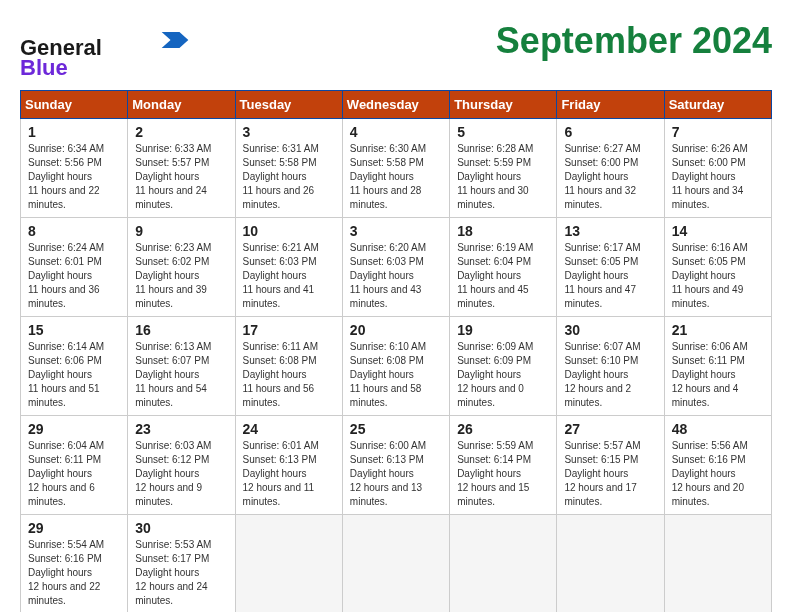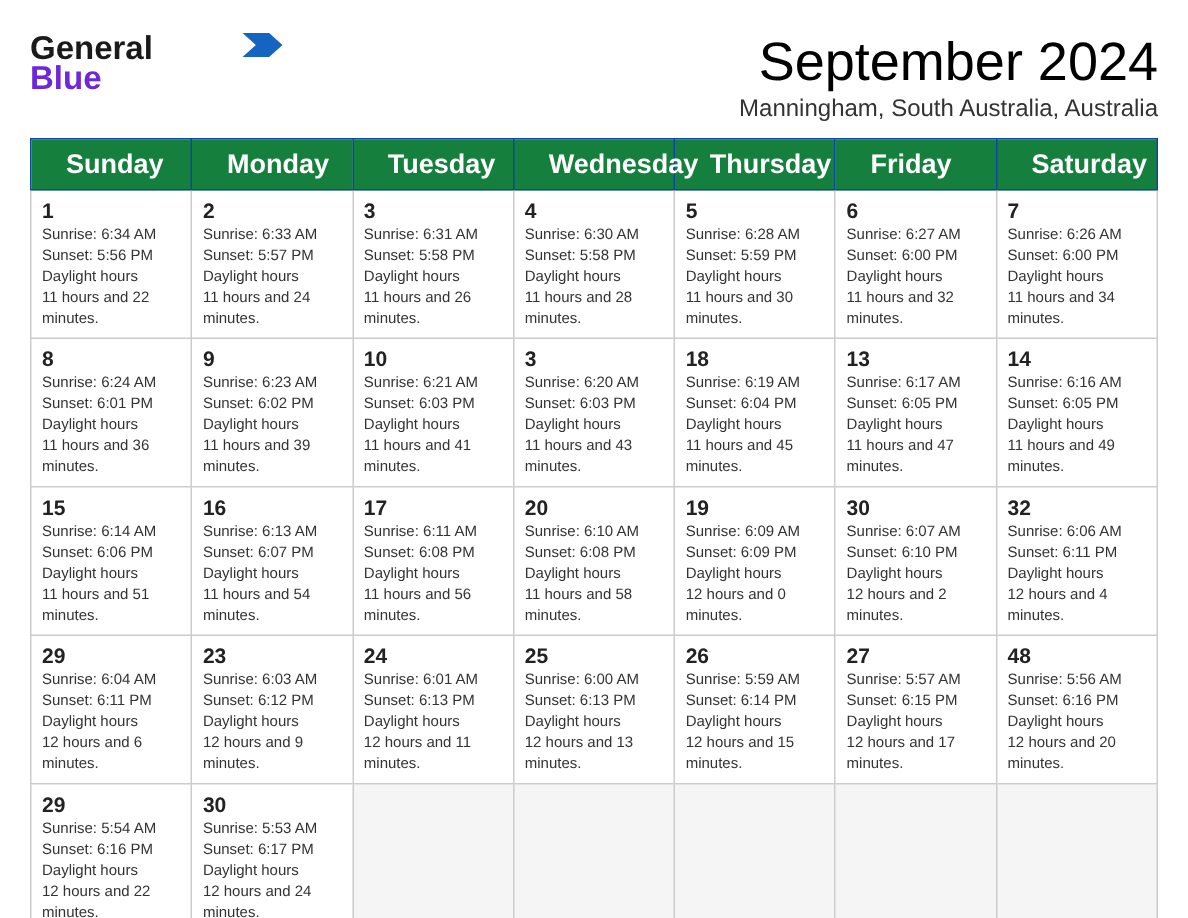--- a/index.html
+++ b/index.html
@@ -31,39 +31,39 @@
       width: 30px;
       height: 16px;
       margin-left: 58px;
       margin-top: -4px;
     }
     .title-area {
       text-align: right;
     }
     .calendar-title {
       font-size: 36px;
-      font-weight: normal;
-      color: #000000;
+      font-weight: bold;
+      color: #15803d;
     }
     .calendar-subtitle {
       font-size: 16px;
       color: #333;
       margin-top: 2px;
     }
     .calendar-table {
       width: 100%;
       border-collapse: collapse;
       table-layout: fixed;
     }
     .calendar-table th {
-      background-color: #15803d;
+      background-color: #c2410c;
       color: #fff;
       text-align: left;
-      padding: 6px 23px;
-      font-size: 18px;
+      padding: 6px 4px;
+      font-size: 13px;
       font-weight: bold;
       border: 1px solid #0d47a1;
     }
     .calendar-table td {
       border: 1px solid #ccc;
       vertical-align: top;
       padding: 5px 7px;
       font-size: 10.5px;
       color: #222;
       background: #fff;
@@ -82,33 +82,32 @@
       font-size: 10px;
       line-height: 1.4;
       color: #333;
     }
   </style>
 </head>
 <body>
 
 <div class="header-area">
   <div class="logo">
-    <div style="display:flex; align-items:center;">
+    <div style="display:flex; align-items:flex-start;margin-top:16px;">
       <span class="logo-text">
         <span style="color:#1a1a1a;">General</span>
       </span>
       <svg class="logo-arrow" width="30" height="18" viewBox="0 0 30 18">
         <polygon points="0,0 20,0 30,9 20,18 0,18 10,9" fill="#1565c0"></polygon>
       </svg>
     </div>
     <span class="logo-text" style="color:#6d28d9; margin-top:-4px;">Blue</span>
   </div>
   <div class="title-area">
     <div class="calendar-title">September 2024</div>
-    <div class="calendar-subtitle">Manningham, South Australia, Australia</div>
   </div>
 </div>
 
 <table class="calendar-table">
   <thead>
     <tr>
     <th>Sunday</th>
         <th>Monday</th>
         <th>Tuesday</th>
         <th>Wednesday</th>
@@ -297,21 +296,21 @@
         <td>
         <span class="day-number">30</span>
         <div class="day-info">
           Sunrise: 6:07 AM<br>
           Sunset: 6:10 PM<br>
           Daylight hours<br>
           12 hours and 2 minutes.
         </div>
       </td>
         <td>
-        <span class="day-number">32</span>
+        <span class="day-number">21</span>
         <div class="day-info">
           Sunrise: 6:06 AM<br>
           Sunset: 6:11 PM<br>
           Daylight hours<br>
           12 hours and 4 minutes.
         </div>
       </td>
       </tr>
       <tr>
         <td>

